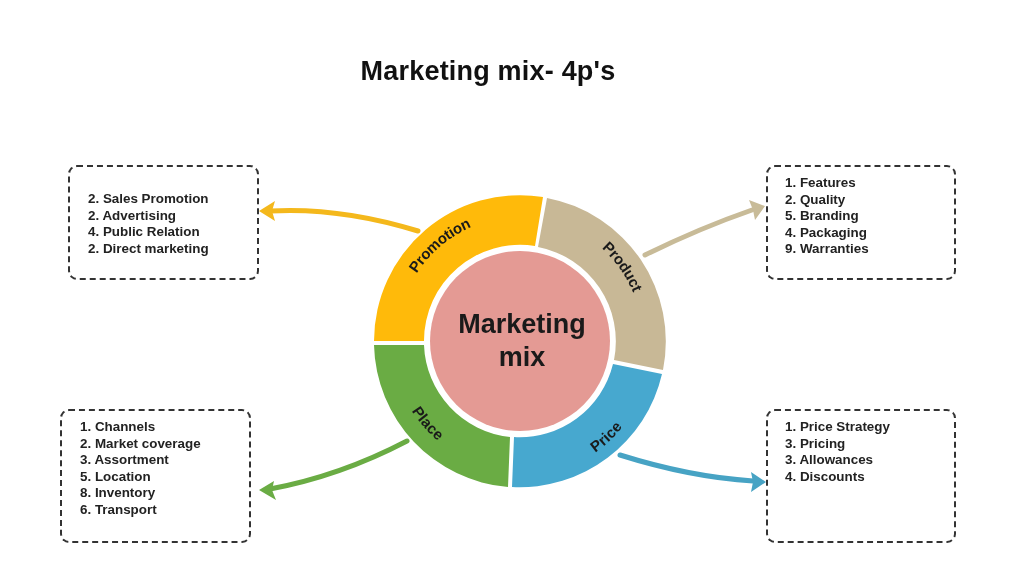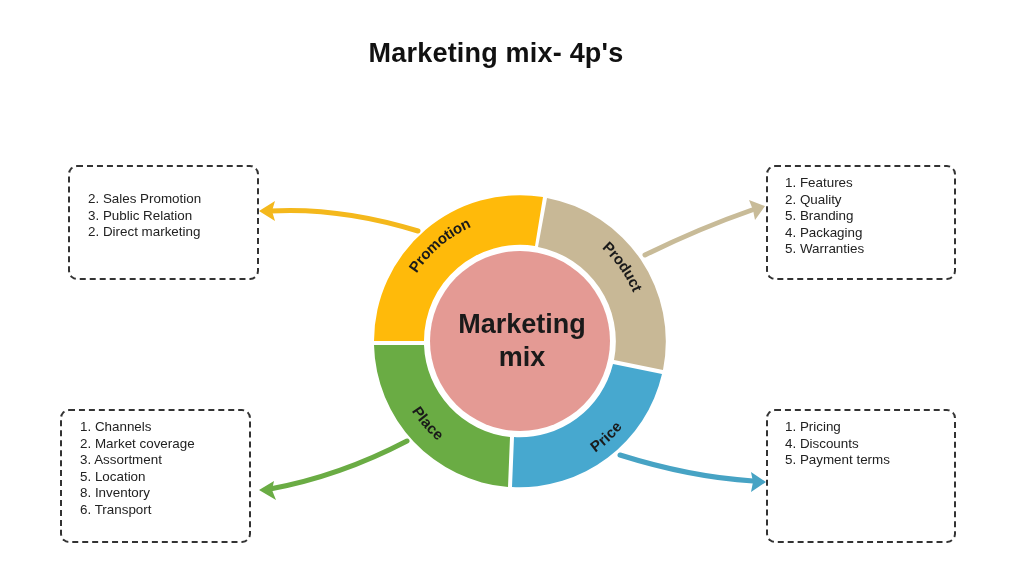--- a/index.html
+++ b/index.html
@@ -1,19 +1,19 @@
 <!DOCTYPE html>
 <html><head>
 <meta charset="utf-8">
 <style>
   html, body { margin:0; padding:0; background:#ffffff; }
   body { width:1024px; height:578px; position:relative; overflow:hidden; font-family:"Liberation Sans", sans-serif; }
-  .title { position:absolute; left:0; top:38px; width:976px; text-align:center; font-size:27px; font-weight:bold; color:#111; letter-spacing:0.2px;padding-left:8px; }
+  .title { position:absolute; left:0; top:56px; width:976px; text-align:center; font-size:27px; font-weight:bold; color:#111; letter-spacing:0.2px; }
   .box { position:absolute; border:2px dashed #333; border-radius:9px; box-sizing:border-box; }
-  .box ol { list-style:none; margin:0; padding:0; }
+  .box ol { list-style:none; margin:0; padding:0;font-weight:bold; }
   .box li { font-size:13.4px; line-height:16.6px; color:#222; white-space:nowrap; }
   #box-promotion { left:68px; top:165px; width:191px; height:115px; padding:24px 0 0 18px; }
   #box-product { left:766px; top:165px; width:190px; height:115px; padding:8px 0 0 17px; }
   #box-place { left:60px; top:409px; width:191px; height:134px; padding:8px 0 0 18px; }
   #box-price { left:766px; top:409px; width:190px; height:134px; padding:8px 0 0 17px; }
   svg.diagram { position:absolute; left:0; top:0; }
   .seg-label { font-family:"Liberation Sans", sans-serif; font-weight:bold; font-size:15px; fill:#1a1a1a; }
   .center-label { font-family:"Liberation Sans", sans-serif; font-weight:bold; font-size:27px; fill:#1a1a1a; }
 </style>
 </head>
@@ -65,45 +65,47 @@
     <textPath href="#arc-price" startOffset="50%" text-anchor="middle" dominant-baseline="middle">Price</textPath>
   </text>
   <text class="seg-label">
     <textPath href="#arc-place" startOffset="50%" text-anchor="middle" dominant-baseline="middle">Place</textPath>
   </text>
 </svg>
 
 <div class="box" id="box-promotion">
   <ol>
     <li>2. Sales Promotion</li>
-    <li>3. Public Relation</li>
+    <li>2. Advertising</li>
+    <li>4. Public Relation</li>
     <li>2. Direct marketing</li>
   </ol>
 </div>
 
 <div class="box" id="box-product">
   <ol>
     <li>1. Features</li>
     <li>2. Quality</li>
     <li>5. Branding</li>
     <li>4. Packaging</li>
-    <li>5. Warranties</li>
+    <li>9. Warranties</li>
   </ol>
 </div>
 
 <div class="box" id="box-place">
   <ol>
     <li>1. Channels</li>
     <li>2. Market coverage</li>
     <li>3. Assortment</li>
     <li>5. Location</li>
     <li>8. Inventory</li>
     <li>6. Transport</li>
   </ol>
 </div>
 
 <div class="box" id="box-price">
   <ol>
-    <li>1. Pricing</li>
+    <li>1. Price Strategy</li>
+    <li>3. Pricing</li>
+    <li>3. Allowances</li>
     <li>4. Discounts</li>
-    <li>5. Payment terms</li>
   </ol>
 </div>
 
 </body></html>

